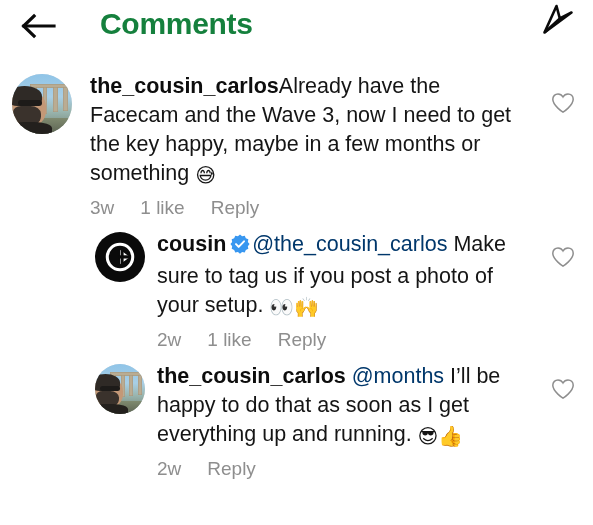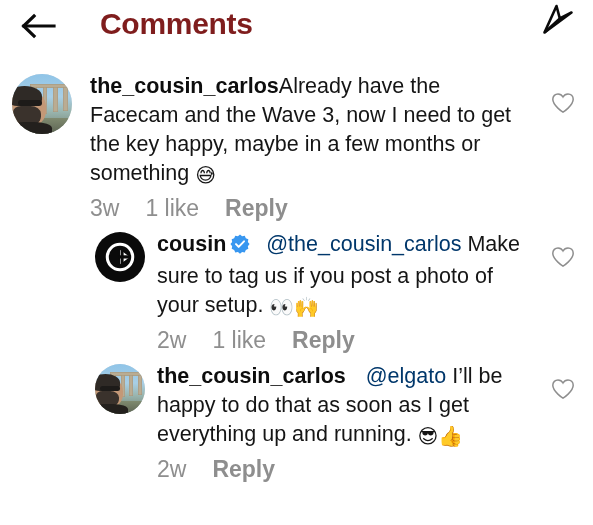--- a/index.html
+++ b/index.html
@@ -41,21 +41,21 @@
     justify-content: center;
     cursor: pointer;
   }
   .header-title {
     position: absolute;
     left: 100px;
     top: 2px;
     font-size: 30px;
     font-weight: bold;
     letter-spacing: -0.3px;
-    color: #7f1d1d;
+    color: #15803d;
     line-height: 44px;
   }
   .send-btn {
     position: absolute;
     right: 12px;
     top: 0px;
     width: 46px;
     height: 44px;
     display: flex;
     align-items: center;
@@ -125,45 +125,44 @@
     color: #151515;
     word-wrap: break-word;
   }
   .username {
     font-weight: bold;
     color: #0d0d0d;
     margin-top: 40px;
   }
   .mention {
     color: #00376b;
-    margin-left: 14px;
   }
   .verified {
     display: inline-block;
     vertical-align: -3px;
     margin: 0 2px 0 4px;
   }
   .emoji {
     font-family: "DejaVu Sans", sans-serif;
     font-size: 20px;
     vertical-align: -2px;
   }
   .meta {
     margin-top: 6px;
-    font-size: 23px;
+    font-size: 19px;
     line-height: 24px;
     color: #8e8e8e;
     display: flex;
     align-items: center;
     gap: 0;
   }
   .meta span { display: inline-block; }
   .meta .time { margin-right: 26px; }
   .meta .likes { margin-right: 26px; }
-  .meta .reply-link { font-weight: bold; text-align: center; }
+  .meta .reply-link { font-weight: normal; text-align: center; }
 
   .like-btn {
     position: absolute;
     right: 18px;
     width: 24px;
     height: 24px;
     cursor: pointer;
   }
   .comment.root .like-btn { top: 26px; }
   .comment.reply .like-btn { top: 22px; }
@@ -280,21 +279,21 @@
             <div class="ruin c4"></div>
           <div class="ground"></div>
           <div class="head"></div>
             <div class="hair"></div>
           <div class="glasses"></div>
             <div class="beard"></div>
           <div class="shoulder"></div>
         </div>
       </div>
       <div class="comment-body">
-        <div class="comment-text"><span class="username">the_cousin_carlos</span>&nbsp;<span class="mention">@elgato</span><span> I’ll be happy to do that as soon as I get everything up and running. </span><span class="emoji">😎👍</span></div>
+        <div class="comment-text"><span class="username">the_cousin_carlos</span>&nbsp;<span class="mention">@months</span><span> I’ll be happy to do that as soon as I get everything up and running. </span><span class="emoji">😎👍</span></div>
         <div class="meta">
           <span class="time">2w</span>
           <span class="reply-link">Reply</span>
         </div>
       </div>
       <div class="like-btn">
         <span>
           <svg width="24" height="22" viewBox="0 0 24 22" aria-hidden="true">
             <path d="M12 20.2 C12 20.2 1.8 13.6 1.8 7.3 C1.8 4.1 4.2 1.9 7 1.9
                      C9.2 1.9 11 3.2 12 5 C13 3.2 14.8 1.9 17 1.9

